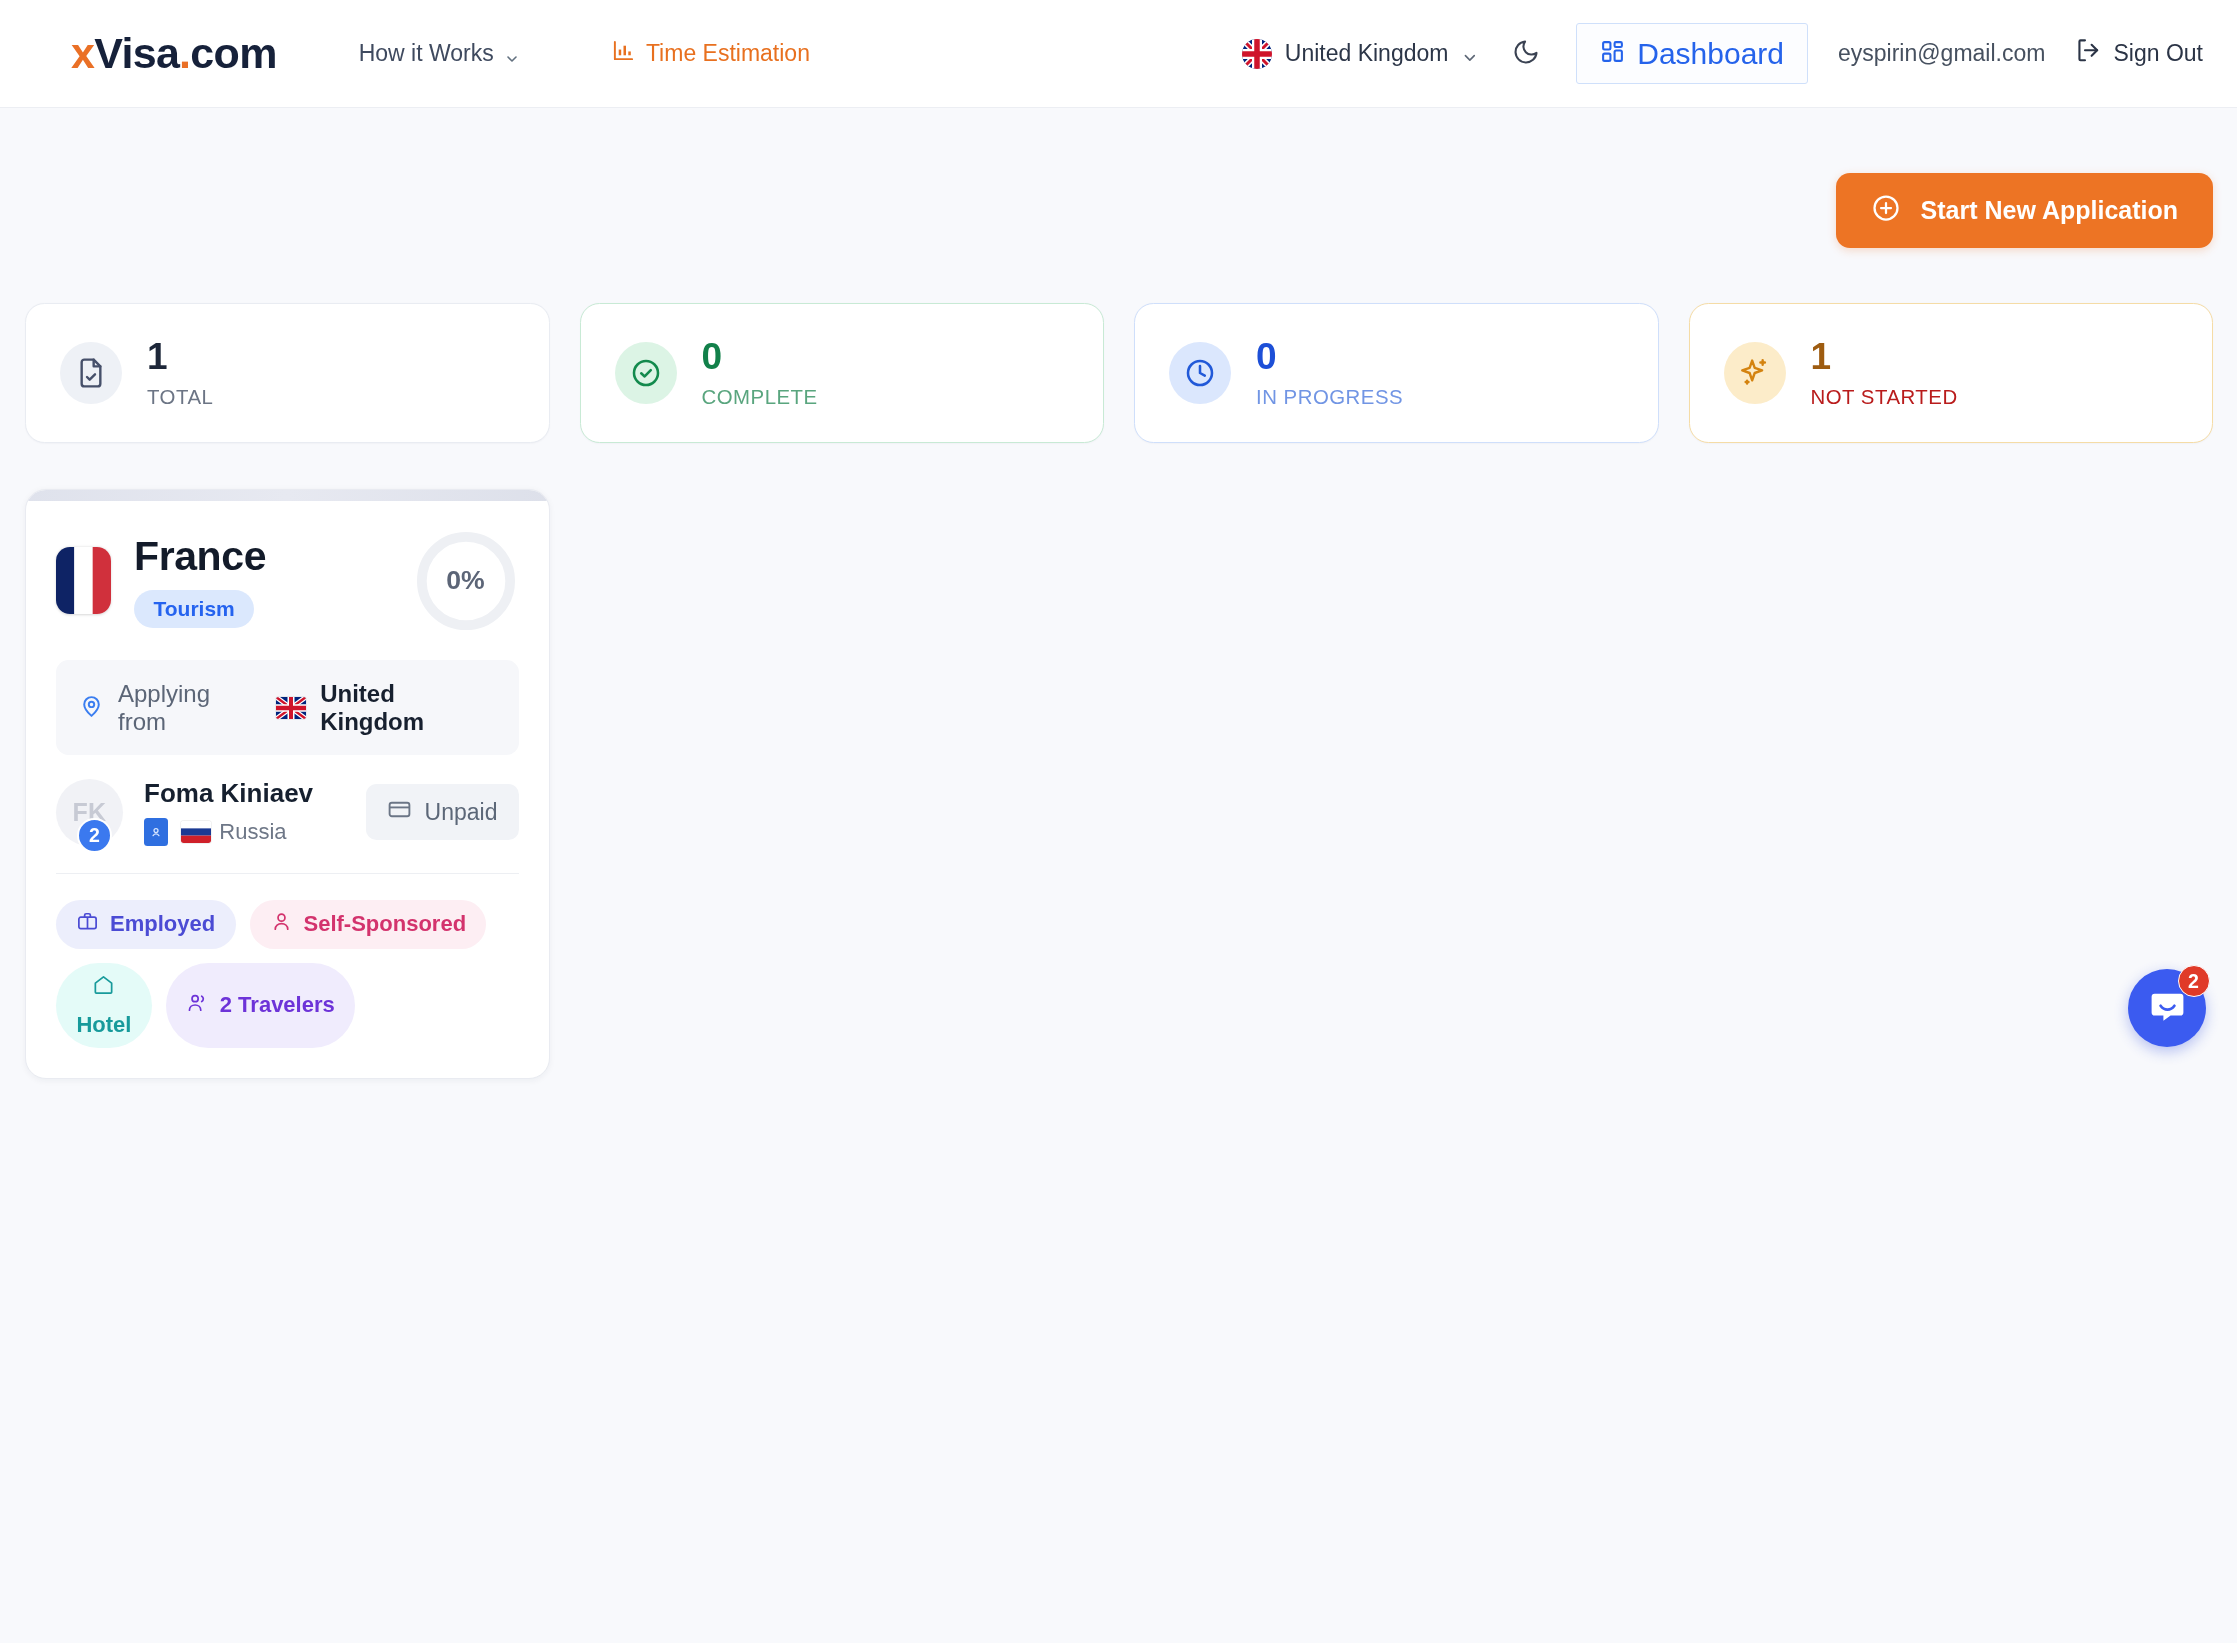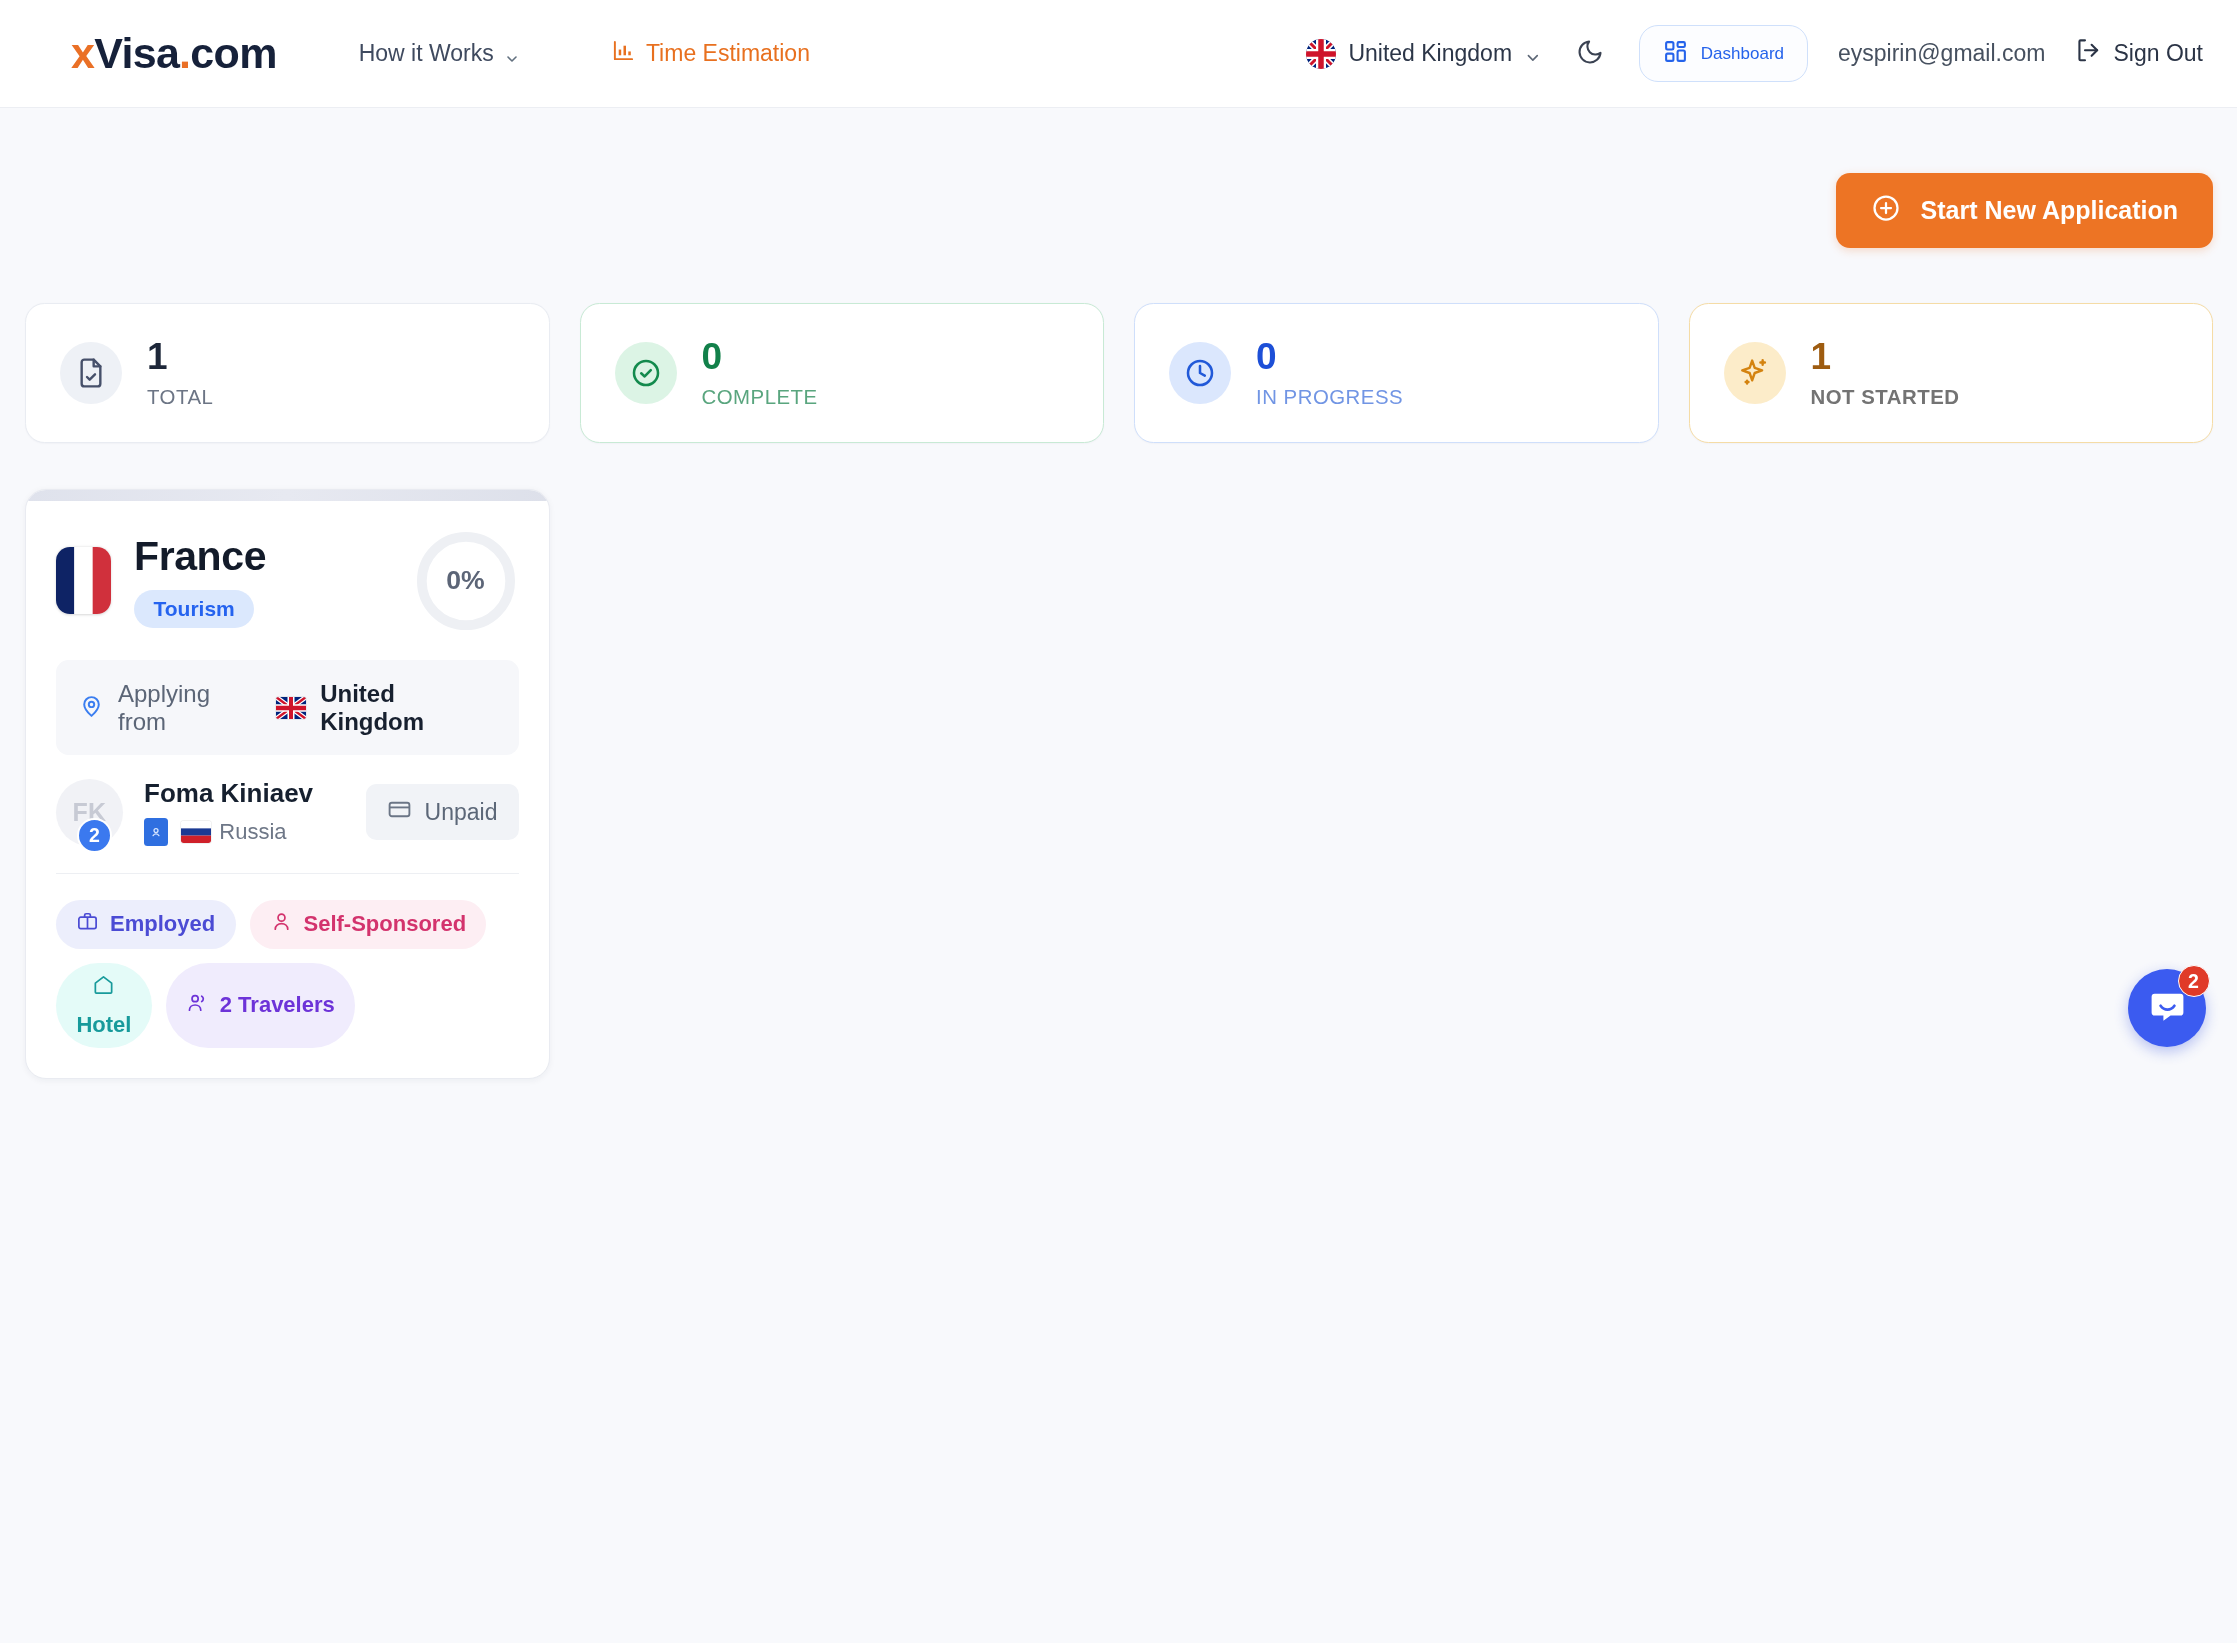--- a/index.html
+++ b/index.html
@@ -67,23 +67,23 @@
   }
   .icon-btn {
     width: 39px; height: 39px;
     display: flex; align-items: center; justify-content: center;
     cursor: pointer; color: #3a4252;
   }
   .dash-btn {
     display: flex; align-items: center; gap: 12.4px;
     border: 1.3px solid #cfe0fb;
     background: #fcfdff;
-    border-radius: 19px;
+    border-radius: 3px;
     padding: 12.4px 23px;
-    font-size: 17px;
+    font-size: 30px;
     font-weight: 500;
     color: #2563eb;
     cursor: pointer;
     white-space: nowrap;
   }
   .email {
     font-size: 23px; color: #46505f; white-space: nowrap; cursor: pointer;
   }
   .signout {
     display: flex; align-items: center; gap: 11.5px;
@@ -150,21 +150,21 @@
   .stat.complete .stat-lbl { color: #59a57e; }
 
   .stat.progress { border-color: #cfdffb; }
   .stat.progress .stat-ico { background: #dbe7fd; color: #2159d8; }
   .stat.progress .stat-num { color: #1d4fd7; }
   .stat.progress .stat-lbl { color: #7195e4; }
 
   .stat.notstarted { border-color: #f5dca6; }
   .stat.notstarted .stat-ico { background: #fcecc9; color: #d4830f; }
   .stat.notstarted .stat-num { color: #9e5c10; }
-  .stat.notstarted .stat-lbl { color: #737373; font-weight: bold; }
+  .stat.notstarted .stat-lbl { color: #b91c1c; }
 
   
   .app-grid {
     margin-top: 46px;
     display: grid;
     grid-template-columns: repeat(4, 1fr);
     gap: 30px;
   }
   .app-card {
     background: #ffffff;

